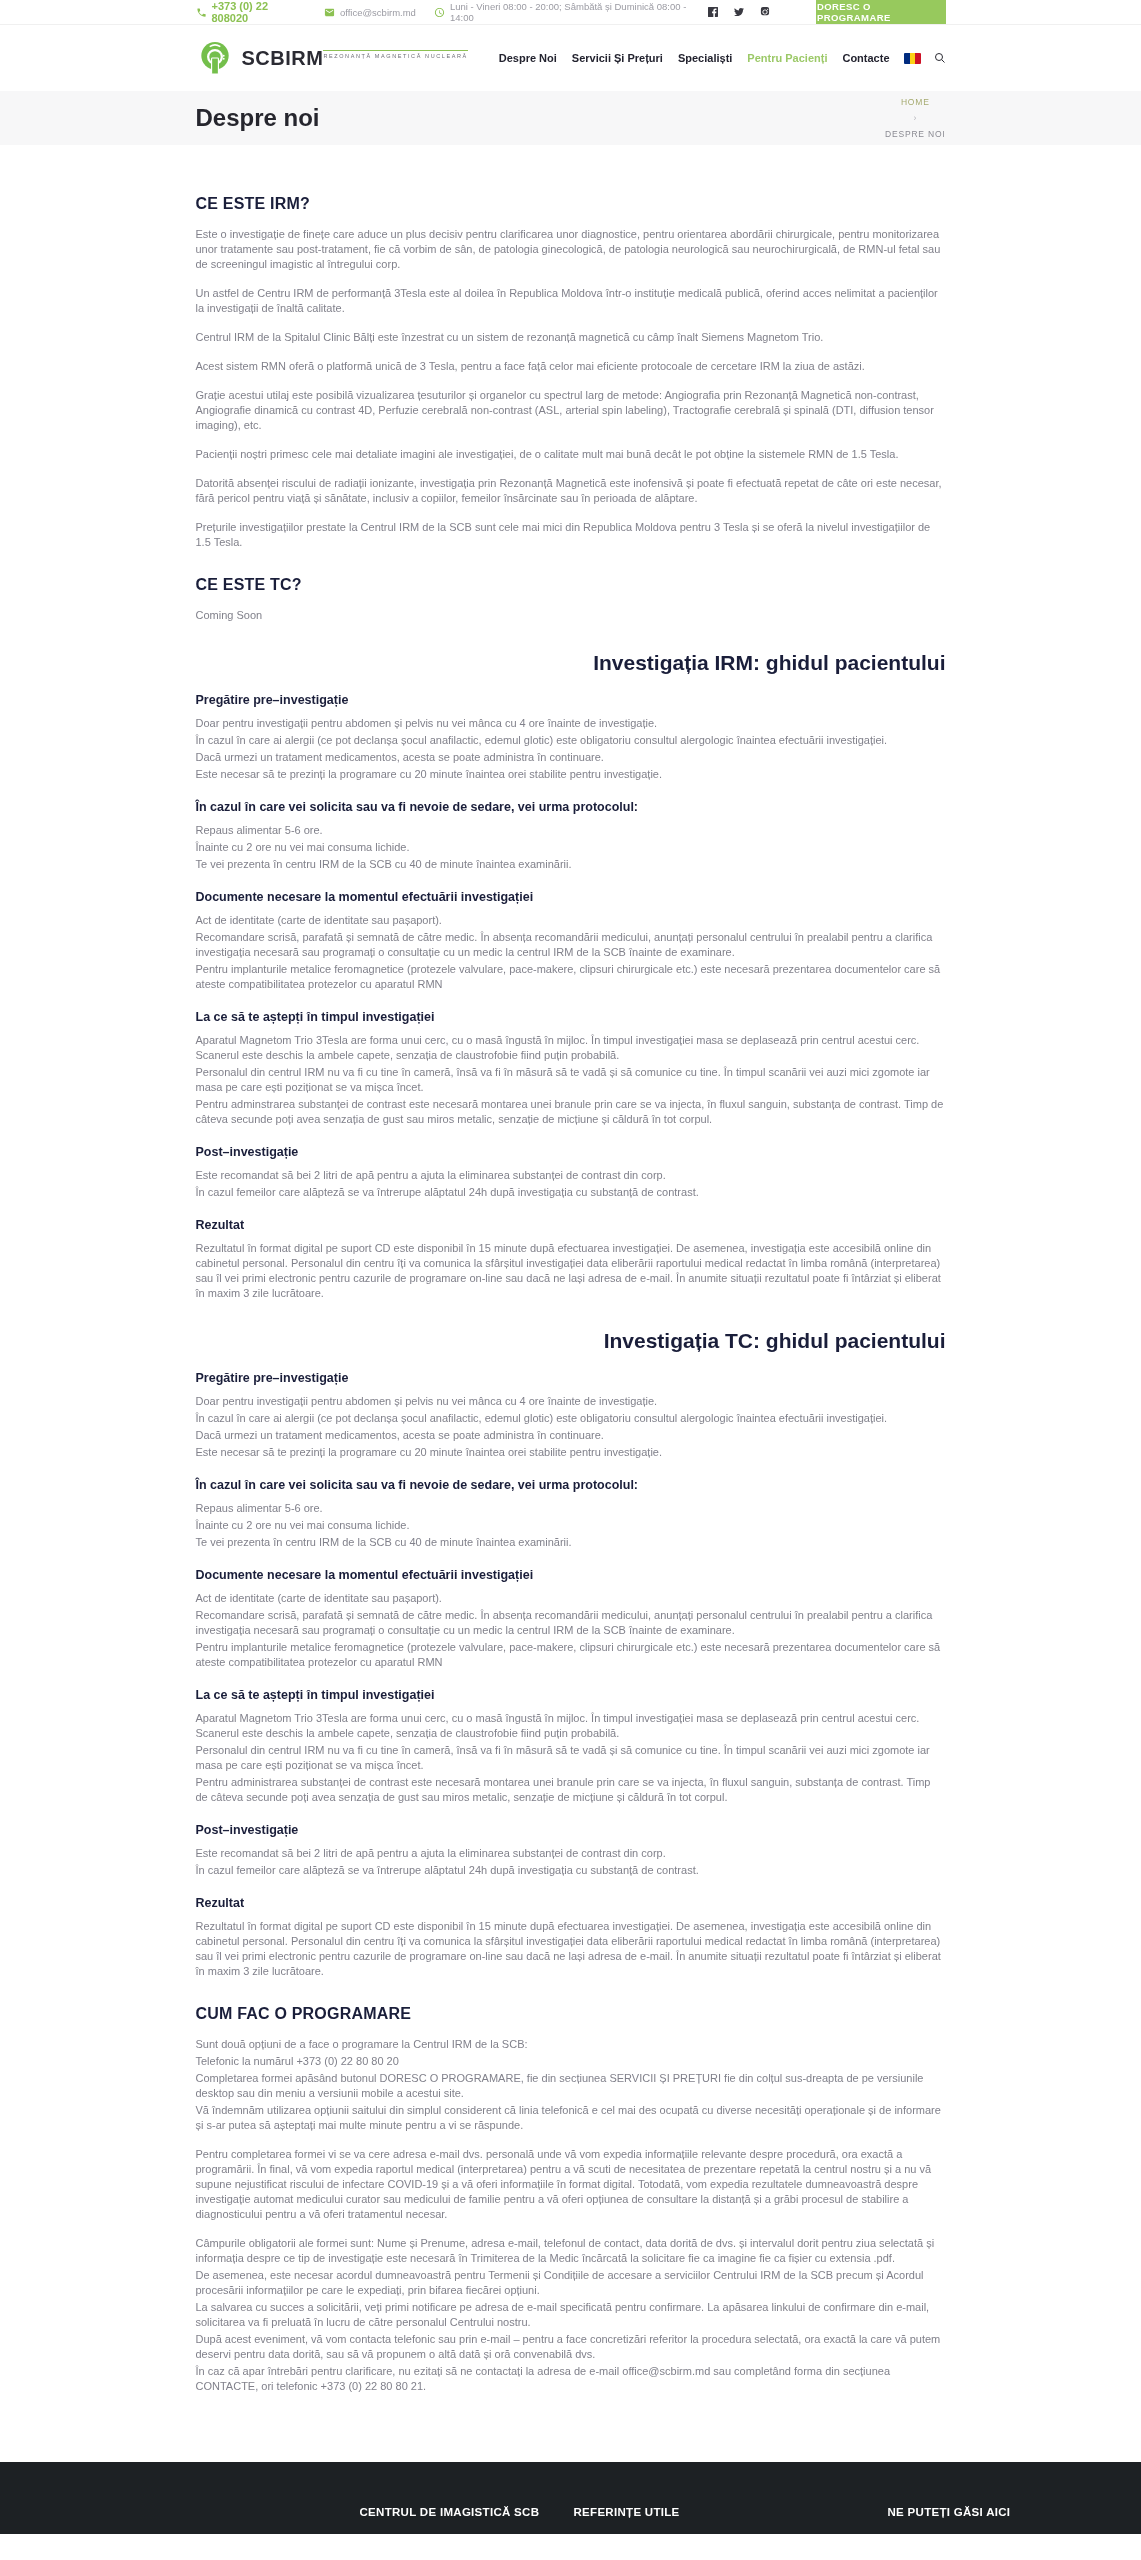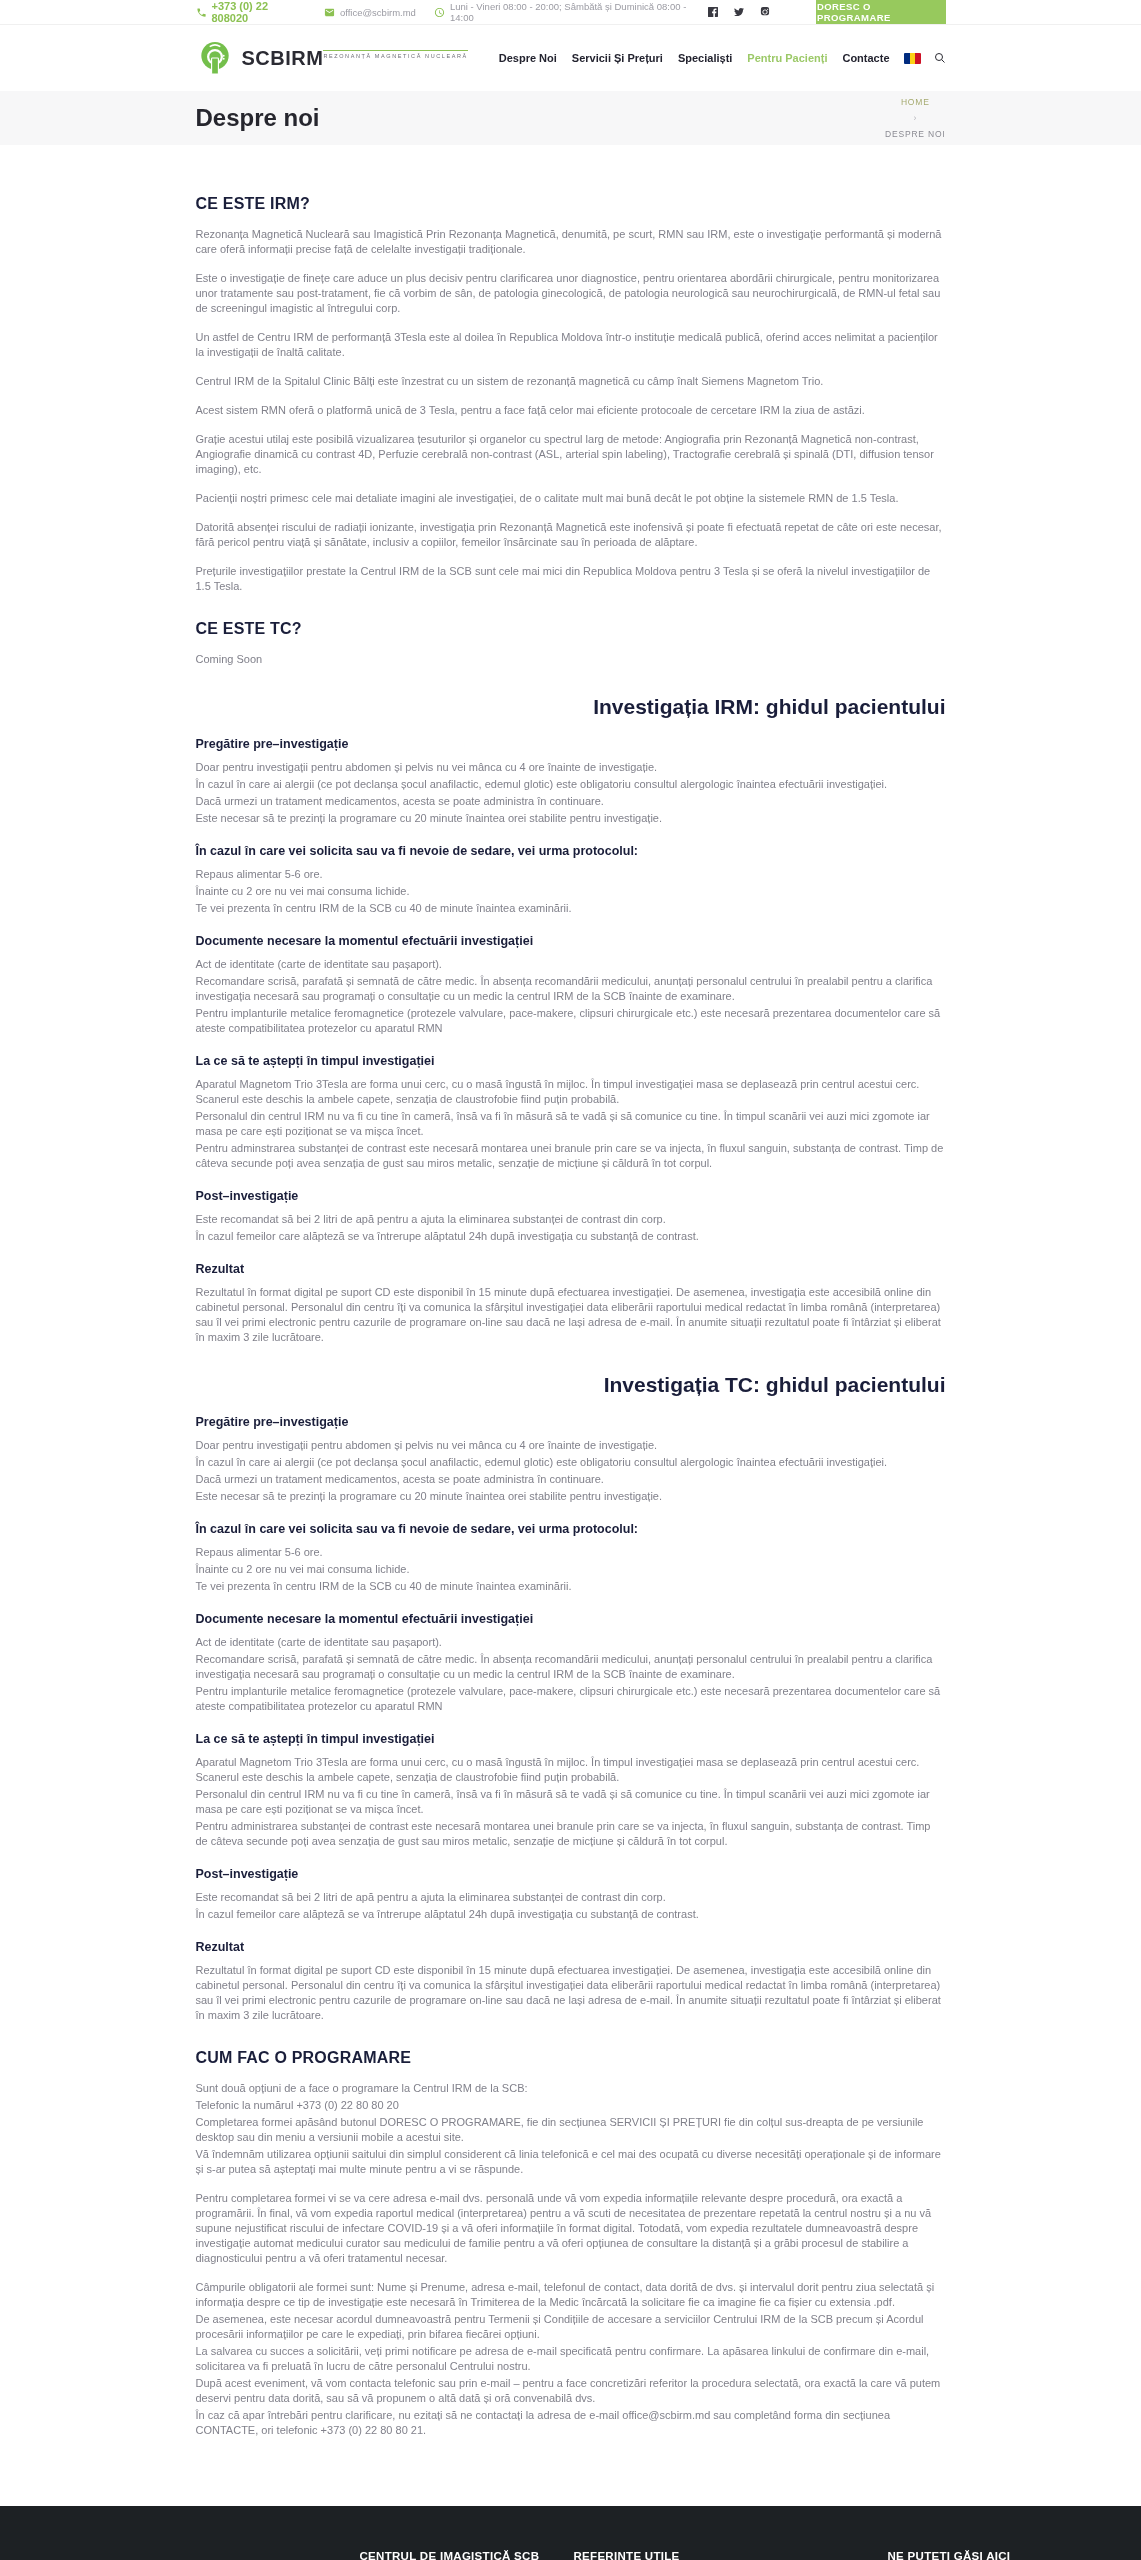--- a/index.html
+++ b/index.html
@@ -150,21 +150,20 @@
       <div class="breadcrumb">
           <span class="bc-home">HOME</span>
           <span class="bc-sep">›</span>
           <span class="bc-cur">DESPRE NOI</span>
         </div>
     </div>
   </div>
 
   <div class="container content">
       <h3 class="b-h3">CE ESTE IRM?</h3>
-      <p class="b-p">Rezonanța Magnetică Nucleară sau Imagistică Prin Rezonanța Magnetică, denumită, pe scurt, RMN sau IRM, este o investigație performantă și modernă care oferă informații precise față de celelalte investigații tradiționale.</p>
       <p class="b-p">Este o investigație de finețe care aduce un plus decisiv pentru clarificarea unor diagnostice, pentru orientarea abordării chirurgicale, pentru monitorizarea unor tratamente sau post-tratament, fie că vorbim de sân, de patologia ginecologică, de patologia neurologică sau neurochirurgicală, de RMN-ul fetal sau de screeningul imagistic al întregului corp.</p>
       <p class="b-p">Un astfel de Centru IRM de performanță 3Tesla este al doilea în Republica Moldova într-o instituție medicală publică, oferind acces nelimitat a pacienților la investigații de înaltă calitate.</p>
       <p class="b-p">Centrul IRM de la Spitalul Clinic Bălți este înzestrat cu un sistem de rezonanță magnetică cu câmp înalt Siemens Magnetom Trio.</p>
       <p class="b-p">Acest sistem RMN oferă o platformă unică de 3 Tesla, pentru a face față celor mai eficiente protocoale de cercetare IRM la ziua de astăzi.</p>
       <p class="b-p">Grație acestui utilaj este posibilă vizualizarea țesuturilor și organelor cu spectrul larg de metode: Angiografia prin Rezonanță Magnetică non-contrast, Angiografie dinamică cu contrast 4D, Perfuzie cerebrală non-contrast (ASL, arterial spin labeling), Tractografie cerebrală și spinală (DTI, diffusion tensor imaging), etc.</p>
       <p class="b-p">Pacienții noștri primesc cele mai detaliate imagini ale investigației, de o calitate mult mai bună decât le pot obține la sistemele RMN de 1.5 Tesla.</p>
       <p class="b-p">Datorită absenței riscului de radiații ionizante, investigația prin Rezonanță Magnetică este inofensivă și poate fi efectuată repetat de câte ori este necesar, fără pericol pentru viață și sănătate, inclusiv a copiilor, femeilor însărcinate sau în perioada de alăptare.</p>
       <p class="b-p">Prețurile investigațiilor prestate la Centrul IRM de la SCB sunt cele mai mici din Republica Moldova pentru 3 Tesla și se oferă la nivelul investigațiilor de 1.5 Tesla.</p>
       <h3 class="b-h3">CE ESTE TC?</h3>
       <p class="b-p">Coming Soon</p>

